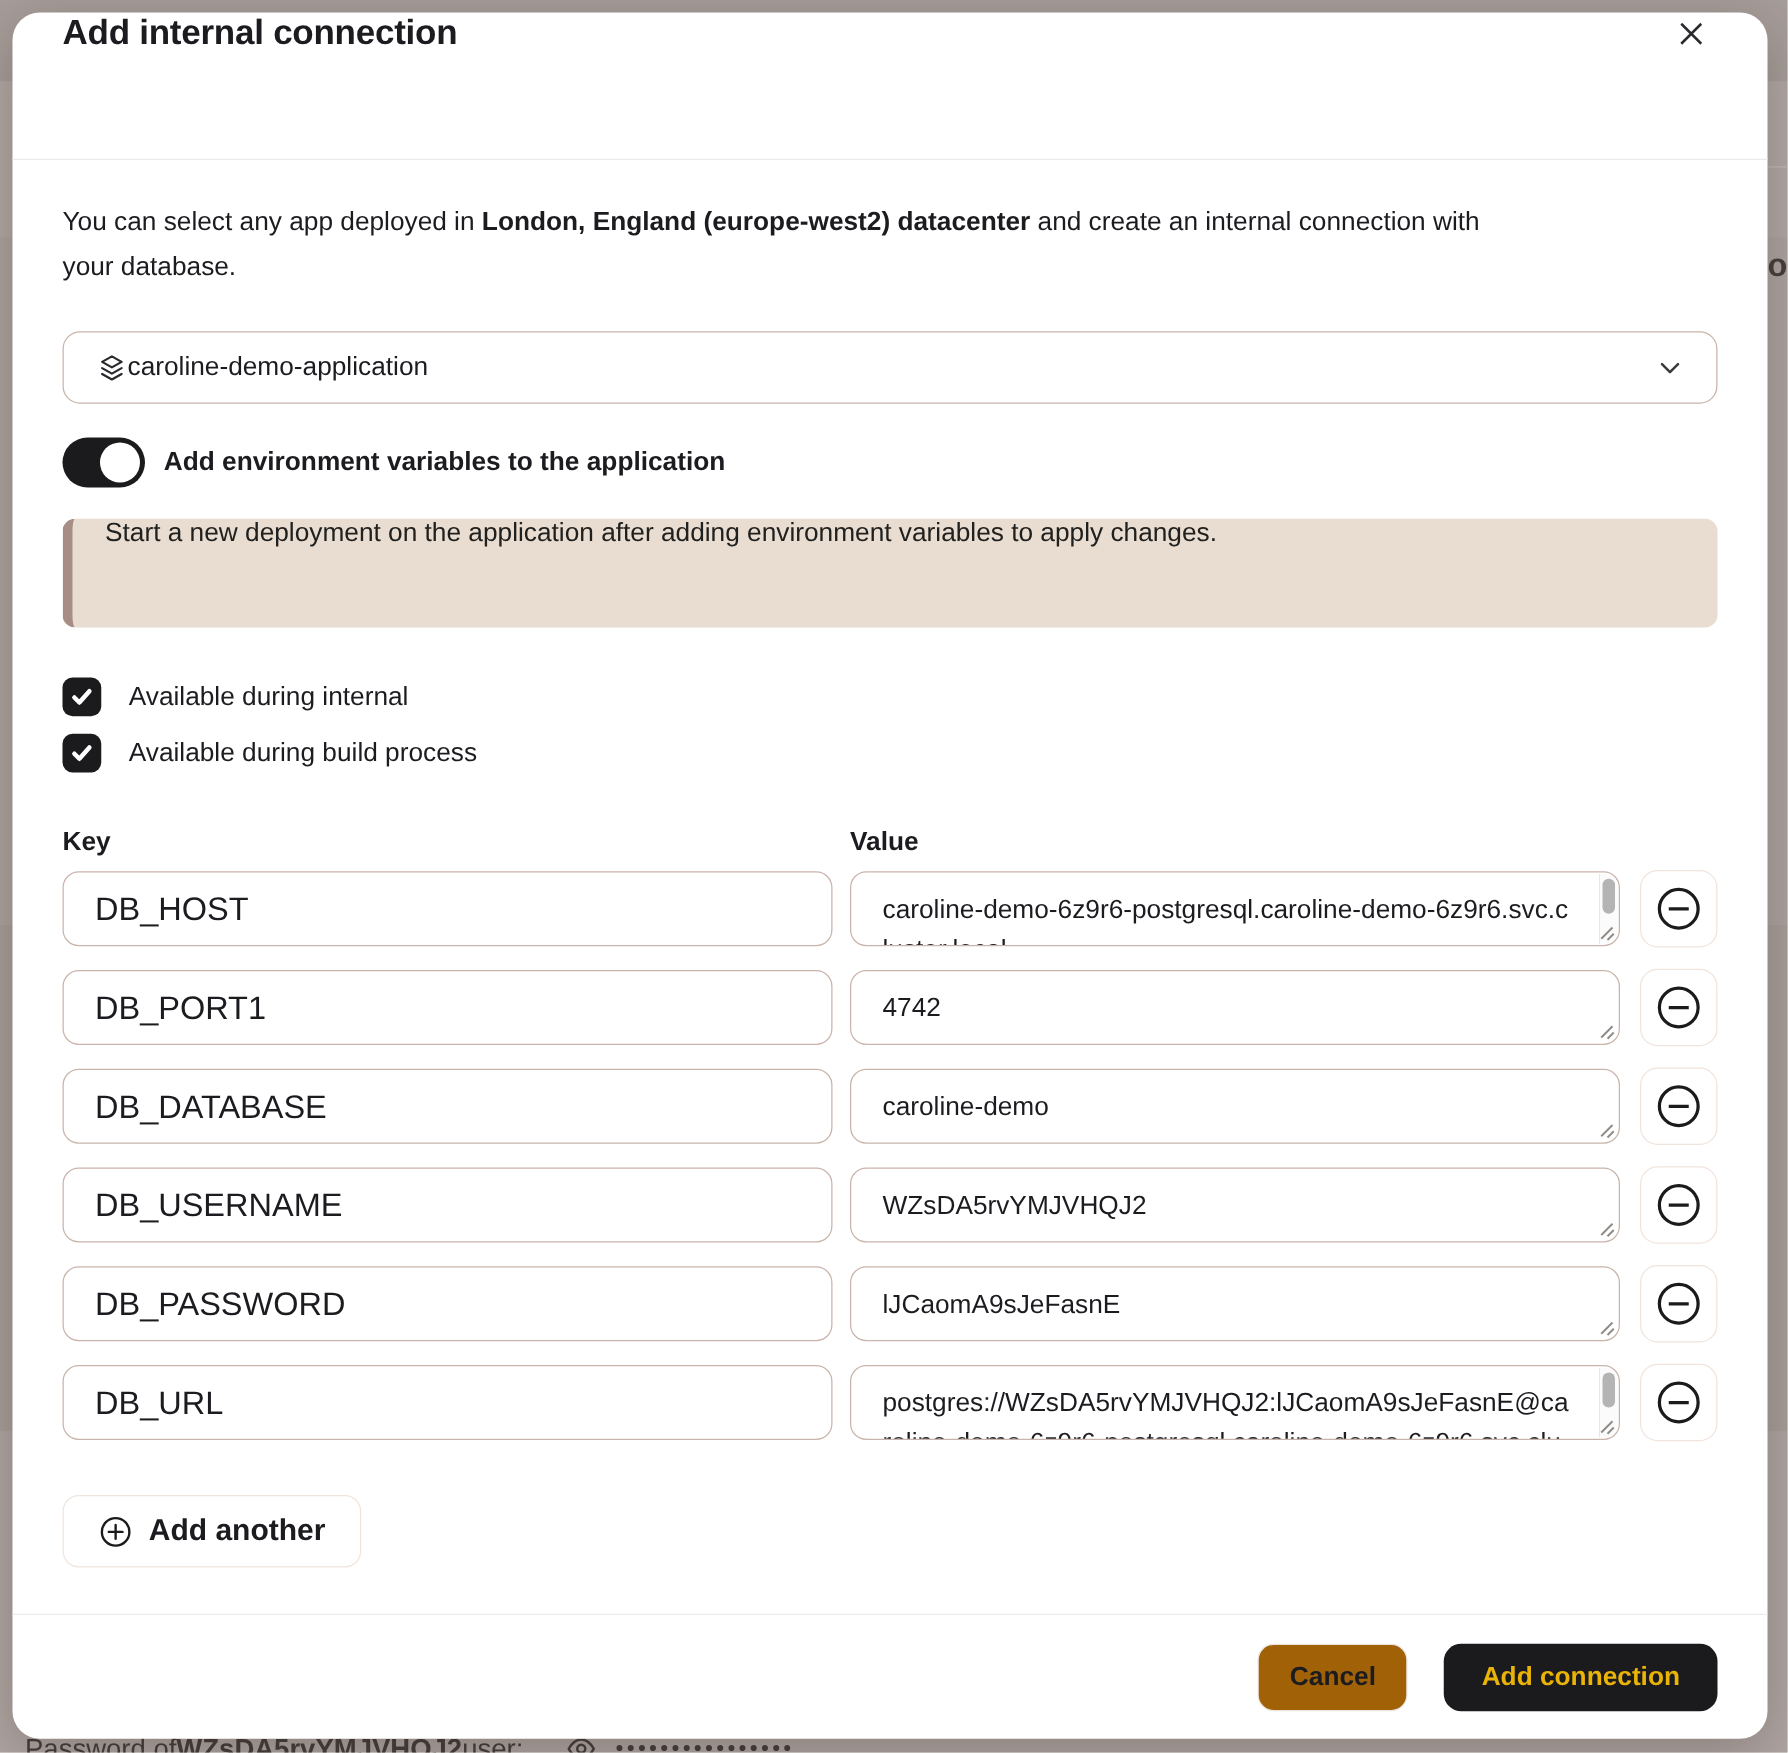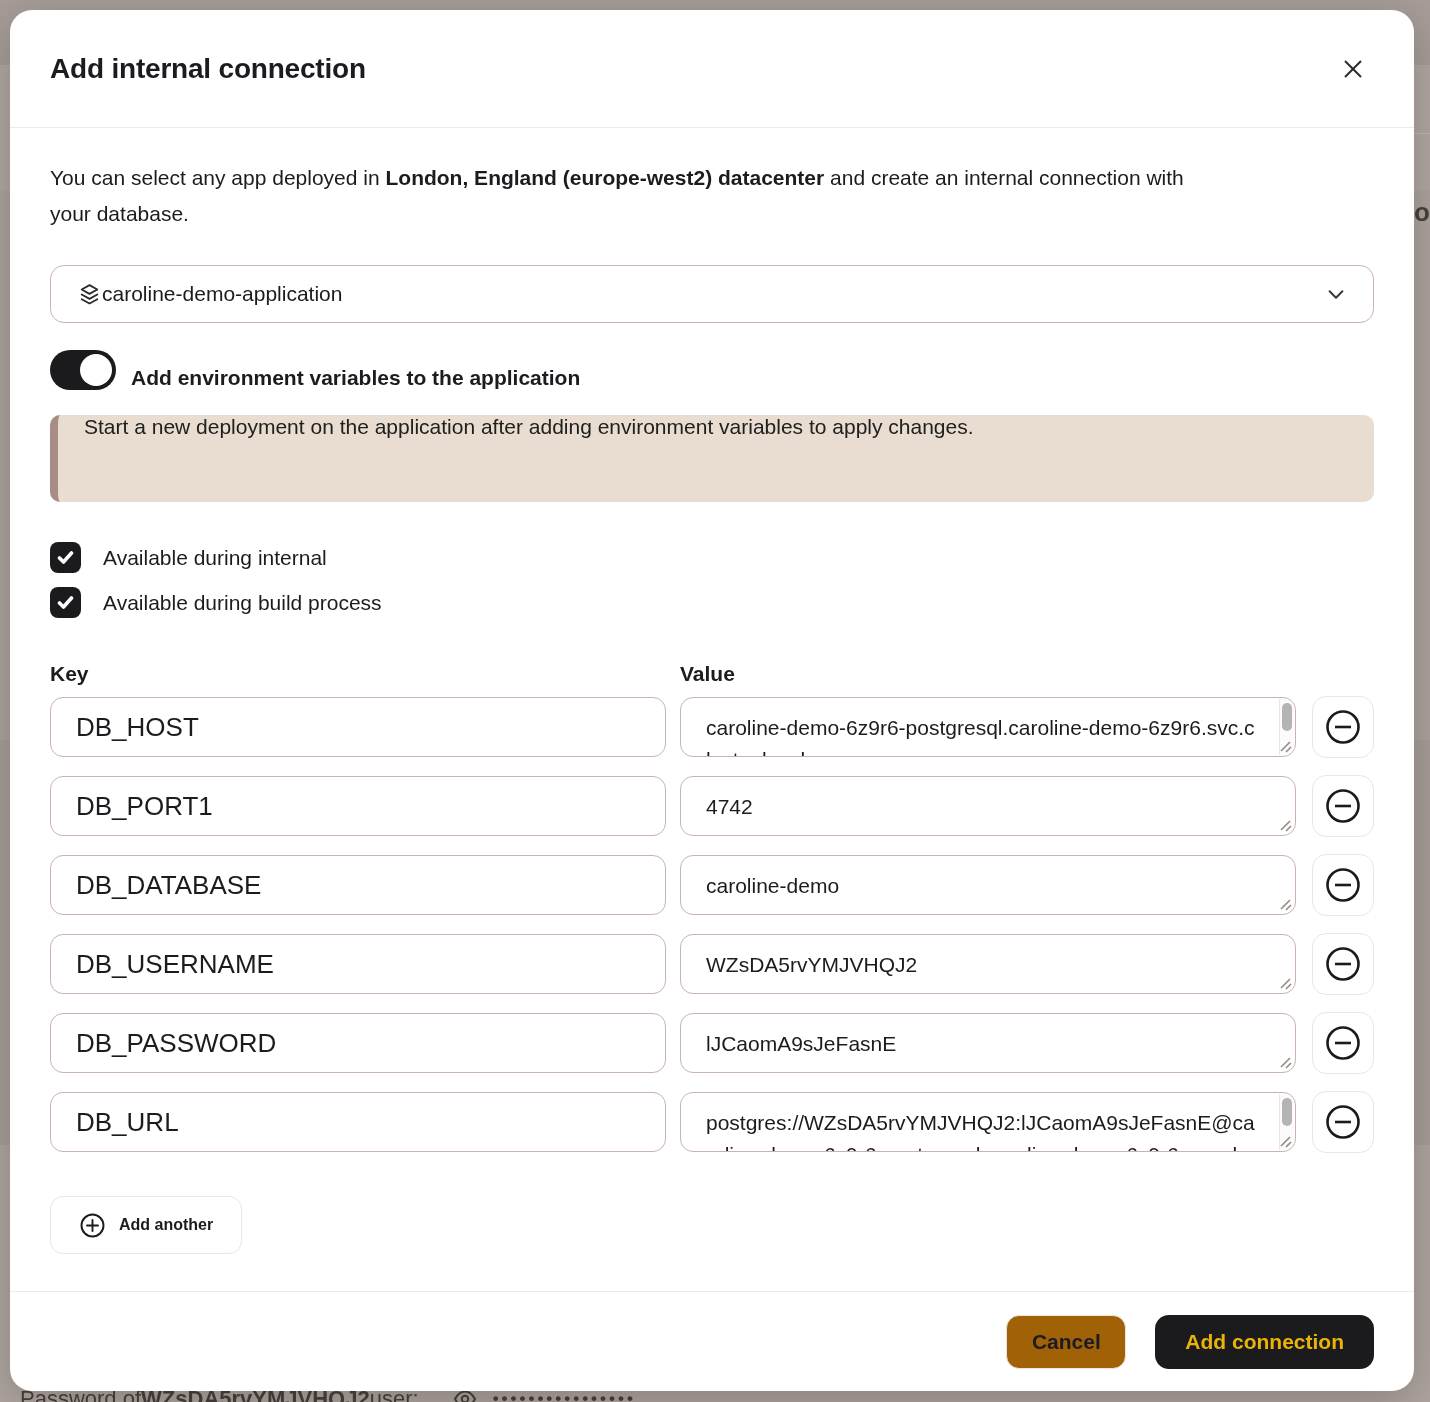--- a/index.html
+++ b/index.html
@@ -22,21 +22,21 @@
   .bd-password-row { position:absolute; top:1386px; left:20px; z-index:1;
     display:flex; align-items:center; white-space:nowrap;
     font-size:22px; font-weight:500; color:#443e3b; }
   .bd-password-row strong { font-weight:700; }
   .bd-eye { margin-left:34px; width:24px; height:24px; stroke:#443e3b; fill:none; stroke-width:2; }
   .bd-dots { margin-left:16px; font-size:17px; font-weight:700; letter-spacing:3px; color:#443e3b; }
 
   
   .modal { position:absolute; z-index:2; left:10px; top:10px; width:1404px; height:1381px;
     background:#ffffff; border-radius:22px; box-shadow:0 12px 48px rgba(40,30,25,.28); }
-  .modal-header { height:118px; display:flex; align-items:center;
+  .modal-header { height:118px; display:flex; align-items:flex-start;
     padding:0 44px 0 40px; border-bottom:1px solid #edebe9; }
   .modal-title { font-size:28px; font-weight:700; letter-spacing:-.2px; }
   .close-btn { margin-left:auto; background:none; border:none; cursor:pointer;
     width:34px; height:34px; display:flex; align-items:center; justify-content:center; }
   .close-btn svg { width:24px; height:24px; stroke:#2a2a2e; stroke-width:2; }
 
   .modal-body { padding:0 40px; }
   .desc { margin-top:32px; font-size:21px; line-height:36px; max-width:1300px; }
   .desc strong { font-weight:700; }
   .desc .line2 { display:block; }
@@ -45,21 +45,21 @@
   .app-select { margin-top:33px; height:58px; width:100%；; width:100%;
     border:1px solid #c9b4ab; border-radius:14px; background:#fff;
     display:flex; align-items:center; padding:0 26px; cursor:pointer; }
   .app-select .sel-icon { width:25px; height:25px; stroke:#2a2a2e; fill:none; stroke-width:1.7;
     stroke-linejoin:round; stroke-linecap:round; flex:none; }
   .app-select .sel-text { font-size:21px; }
   .app-select .sel-chevron { margin-left:auto; width:22px; height:22px; stroke:#3a3a3e;
     fill:none; stroke-width:2.2; stroke-linecap:round; stroke-linejoin:round; }
 
   
-  .toggle-row { margin-top:27px; display:flex; align-items:flex-end; gap:15px; }
+  .toggle-row { margin-top:27px; display:flex; align-items:center; gap:15px; }
   .toggle { position:relative; width:66px; height:40px; border-radius:20px;
     background:#1b1b1e; border:none; cursor:pointer; flex:none; }
   .toggle .knob { position:absolute; top:4px; right:4px; width:32px; height:32px;
     border-radius:50%; background:#fff; }
   .toggle-label { font-size:21px; font-weight:700; }
 
   
   .notice { margin-top:25px; height:87px; border-radius:10px; background:#e9ddd1;
     border-left:8px solid #a68e86; display:flex; align-items:flex-start; padding:0 26px; }
   .notice-text { font-size:21px; color:#20201f; }
@@ -98,21 +98,21 @@
     border:1.5px solid #f1e4dc; border-radius:14px; background:#fff; cursor:pointer;
     display:flex; align-items:center; justify-content:center; }
   .remove-btn svg { width:40px; height:40px; stroke:#1b1b1e; stroke-width:2.6; fill:none; }
 
   
   .add-another { margin-top:43px; height:58px; padding:0 28px; border-radius:13px;
     background:#fff; border:1.5px solid #f1e4dc; cursor:pointer;
     display:inline-flex; align-items:center; gap:13px; }
   .add-another svg { width:27px; height:27px; stroke:#1b1b1e; stroke-width:1.9; fill:none;
     stroke-linecap:round; }
-  .add-another span { font-size:16px; font-weight:700; color:#1c1b1f; }
+  .add-another span { font-size:24px; font-weight:700; color:#1c1b1f; }
 
   
   .modal-footer { position:absolute; left:0; right:0; bottom:0; height:100px;
     border-top:1px solid #edebe9; display:flex; align-items:center; justify-content:flex-end;
     gap:29px; padding-right:40px; }
   .btn-cancel { width:120px; height:54px; border-radius:13px; background:#a16207;
     border:1.5px solid #ece4df; font-size:21px; font-weight:600; color:#1c1b1f;
     cursor:pointer; font-family:inherit; }
   .btn-submit { height:54px; padding:0 30px; border-radius:14px; background:#1b1b1e;
     border:none; font-size:21px; font-weight:700; color:#eab308; cursor:pointer;

